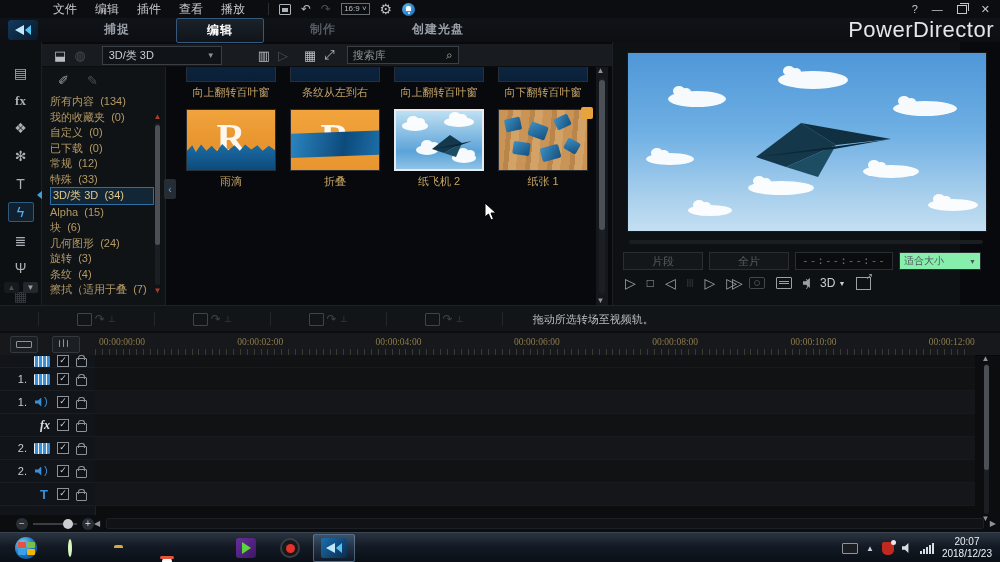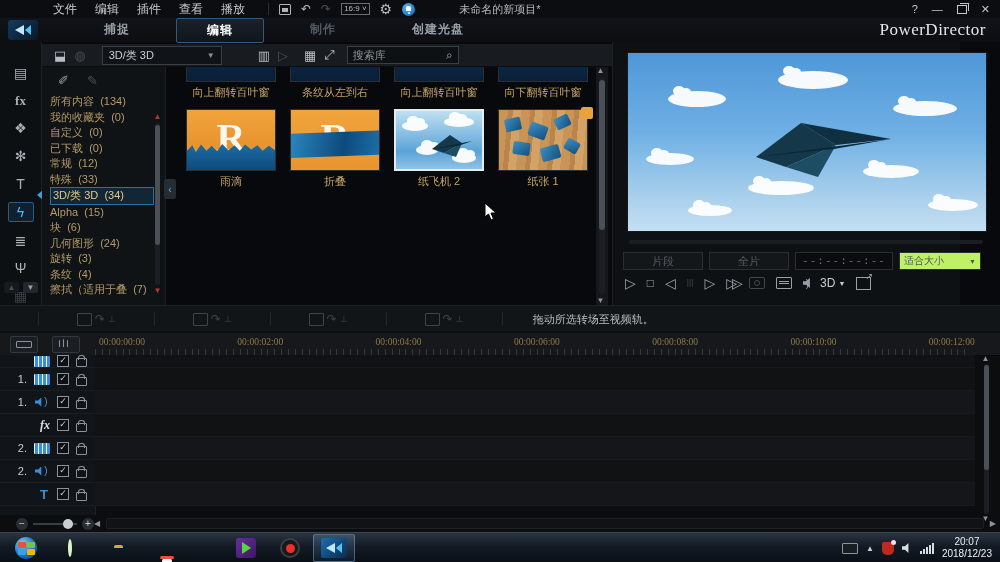--- a/index.html
+++ b/index.html
@@ -23,21 +23,21 @@
   .win-title{position:absolute;left:0;right:0;text-align:center;color:#b6bac0;font-size:11px;pointer-events:none;}
   .win-ctrl{margin-left:auto;display:flex;align-items:center;gap:14px;padding-right:10px;color:#c3c8cd;font-size:11px;}
   .restore-ic{width:8px;height:7px;border:1px solid #c3c8cd;position:relative;}
   .restore-ic::after{content:"";position:absolute;left:2px;top:-3px;width:8px;height:7px;border:1px solid #c3c8cd;border-left:none;border-bottom:none;}
   
   .tabsrow{left:0;top:18px;width:1000px;height:24px;background:linear-gradient(#101318,#0c0e12);display:flex;align-items:center;}
   .applogo{width:30px;height:20px;margin:0 6px 0 8px;background:linear-gradient(135deg,#123a5e,#0a1828);border-radius:3px;display:flex;align-items:center;justify-content:center;}
   .tab{color:#9aa0a7;font-size:12px;font-weight:bold;padding:3px 30px;letter-spacing:1px;}
   .tab.active{color:#fff;border:1px solid #35597a;border-radius:2px;background:linear-gradient(#1a2129,#10151b);}
   .tab.dim{color:#555b62;}
-  .brand{margin-left:auto;padding-right:14px;color:#e3e7ea;font-size:17px;letter-spacing:.5px;font-family:Liberation Serif, serif;}
+  .brand{margin-left:auto;padding-right:6px;color:#e3e7ea;font-size:22px;letter-spacing:.5px;}
   
   .rail{left:0;top:42px;width:42px;height:263px;background:#0d1013;border-right:1px solid #1c2025;display:flex;flex-direction:column;align-items:center;padding-top:22px;box-sizing:border-box;gap:9px;}
   .room{width:24px;height:19px;display:flex;align-items:center;justify-content:center;color:#aab0b6;font-size:14px;border-radius:2px;}
   .room.sel{color:#4fb2f2;border:1px solid #2c5a7e;background:#10202e;}
   .room.dim{color:#3c4146;}
   .room .fx{font-style:italic;font-family:"Liberation Serif",serif;font-weight:bold;font-size:13px;}
   .chev{width:15px;height:11px;background:#23282e;color:#9aa0a7;font-size:8px;display:flex;align-items:center;justify-content:center;border-radius:2px;}
   .chev.dim{color:#4a4f55;background:#16191d;}
   .room-marker{left:37px;top:190px;width:0;height:0;border-top:5px solid transparent;border-bottom:5px solid transparent;border-right:6px solid #3e9ede;}
   
@@ -94,21 +94,21 @@
   .libscroll .vtrack{left:3px;top:11px;bottom:11px;width:6px;}
   .libscroll .vthumb{left:3px;width:6px;}
   
   .preview{left:612px;top:42px;width:348px;height:263px;background:#0e1114;border-left:1px solid #1c2025;box-sizing:border-box;}
   .video{position:absolute;left:14px;top:10px;width:358px;height:178px;background:#000;border:1px solid #17191c;overflow:hidden;}
   .sky{position:absolute;inset:0;background:linear-gradient(#4f97d8 0%,#6fb0e4 45%,#a8cfec 80%,#c4dff2 100%);}
   .scrub{position:absolute;left:16px;top:198px;width:354px;height:4px;background:#1a1d21;border-radius:2px;}
   .pv-row1{position:absolute;left:10px;top:210px;display:flex;align-items:center;gap:6px;}
   .pv-btn{width:78px;height:16px;border:1px solid #2a2e33;color:#555b62;font-size:11px;text-align:center;line-height:16px;background:#14171a;}
   .tcode{width:96px;height:16px;border:1px solid #2a2e33;background:#0a0c0e;color:#6a7078;font-size:11px;text-align:center;line-height:16px;letter-spacing:1px;font-family:"DejaVu Sans Mono",monospace;}
-  .fit-dd{width:72px;height:16px;border:1px solid #2a2e33;color:#50565d;font-size:10px;display:flex;align-items:center;padding:0 4px;background:#bef264;}
+  .fit-dd{width:72px;height:16px;border:1px solid #2a2e33;color:#50565d;font-size:10px;display:flex;align-items:center;padding:0 4px;background:#86efac;}
   .fit-dd .arr{margin-left:auto;font-size:7px;}
   .pv-row2{position:absolute;left:12px;top:234px;display:flex;align-items:center;gap:11px;color:#9aa0a7;font-size:14px;}
   .pv-row2 .dim{color:#43484e;}
   .tpc{line-height:1;}
   .cam{width:14px;height:10px;border:1px solid #43484e;border-radius:2px;position:relative;}
   .cam::after{content:"";position:absolute;left:4px;top:2px;width:4px;height:4px;border:1px solid #43484e;border-radius:50%;}
   .qual{width:14px;height:10px;border:1px solid #9aa0a7;border-radius:1px;position:relative;}
   .qual::after{content:"";position:absolute;left:2px;top:3px;right:2px;height:1px;background:#9aa0a7;box-shadow:0 2px 0 #9aa0a7;}
   .spk{width:11px;height:10px;background:#9aa0a7;clip-path:polygon(0 32%,30% 32%,65% 0,65% 100%,30% 68%,0 68%);position:relative;}
   .spkw{color:#9aa0a7;font-size:10px;margin-left:-8px;}
@@ -214,21 +214,20 @@
       </div>
     <div class="mb-icons">
       <span class="mb-sep"></span>
       <span class="save-ic"></span>
       <span class="gicon">↶</span>
       <span class="gicon dim">↷</span>
       <span class="aspect-box"><span>16:9</span> ˅</span>
       <span class="gicon" style="font-size:14px">⚙</span>
       <span class="notif"></span>
     </div>
-    <div class="win-title">未命名的新项目*</div>
     <div class="win-ctrl">
       <span>?</span>
       <span>—</span>
       <span class="restore-ic"></span>
       <span>✕</span>
     </div>
   </div>
 
   <div class="abs tabsrow">
     <div class="applogo">

